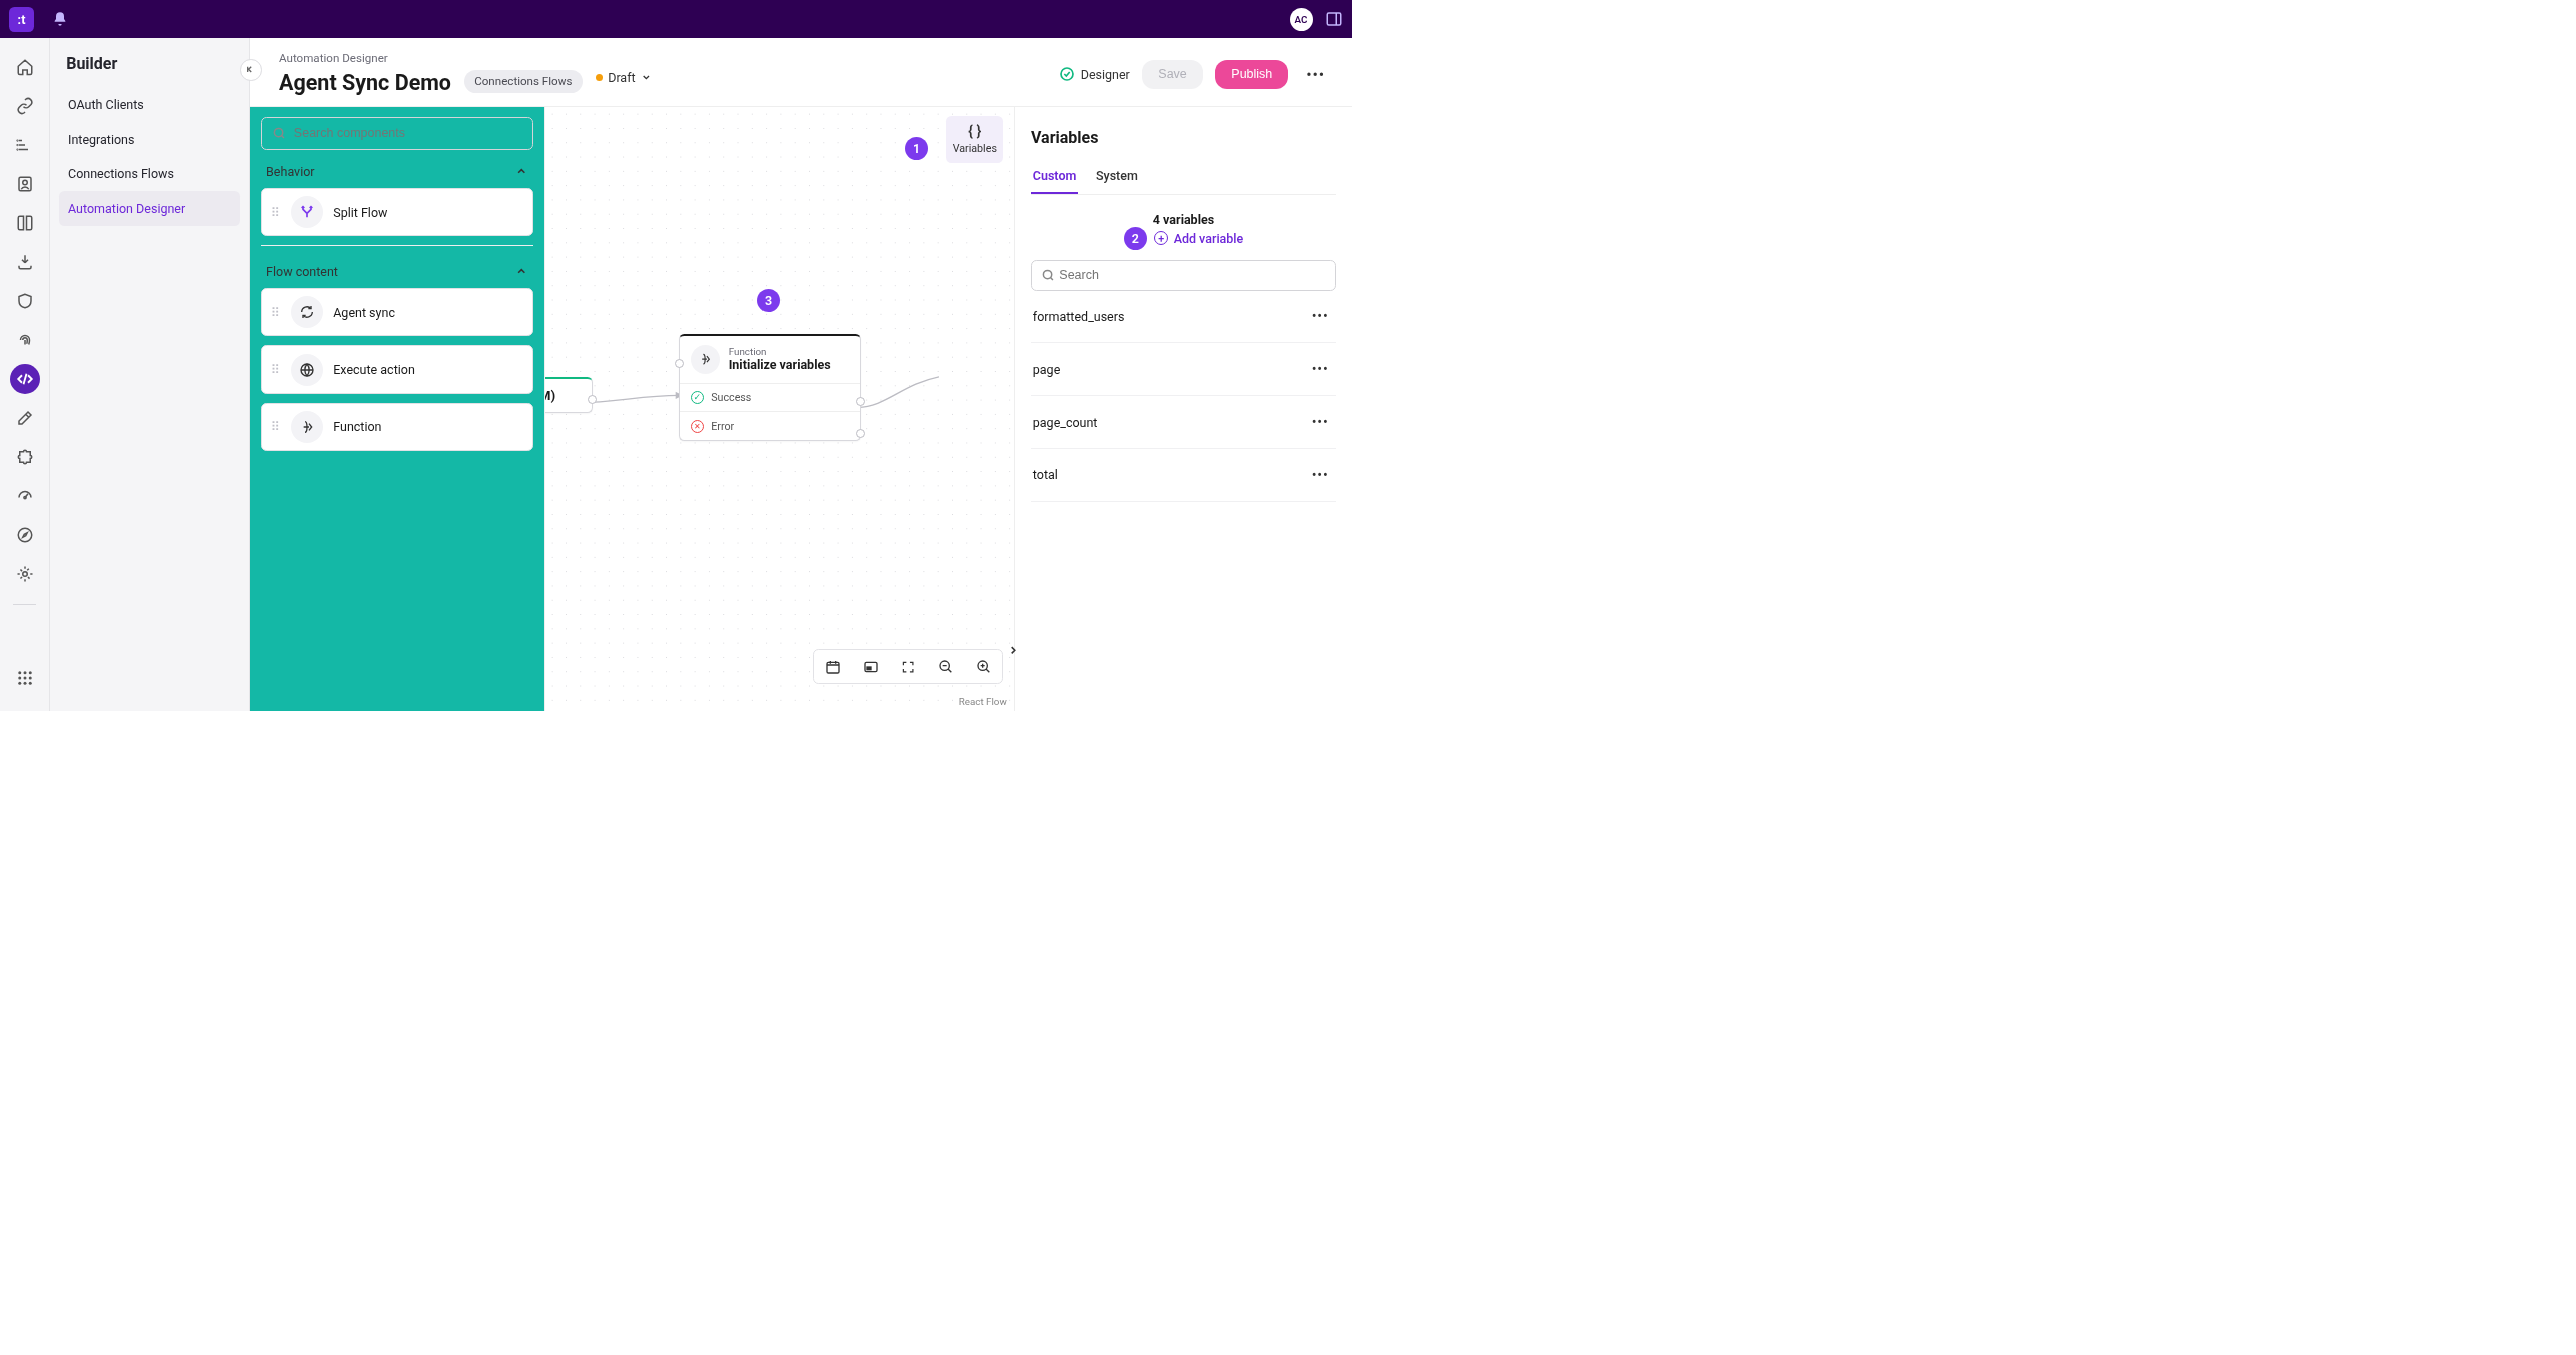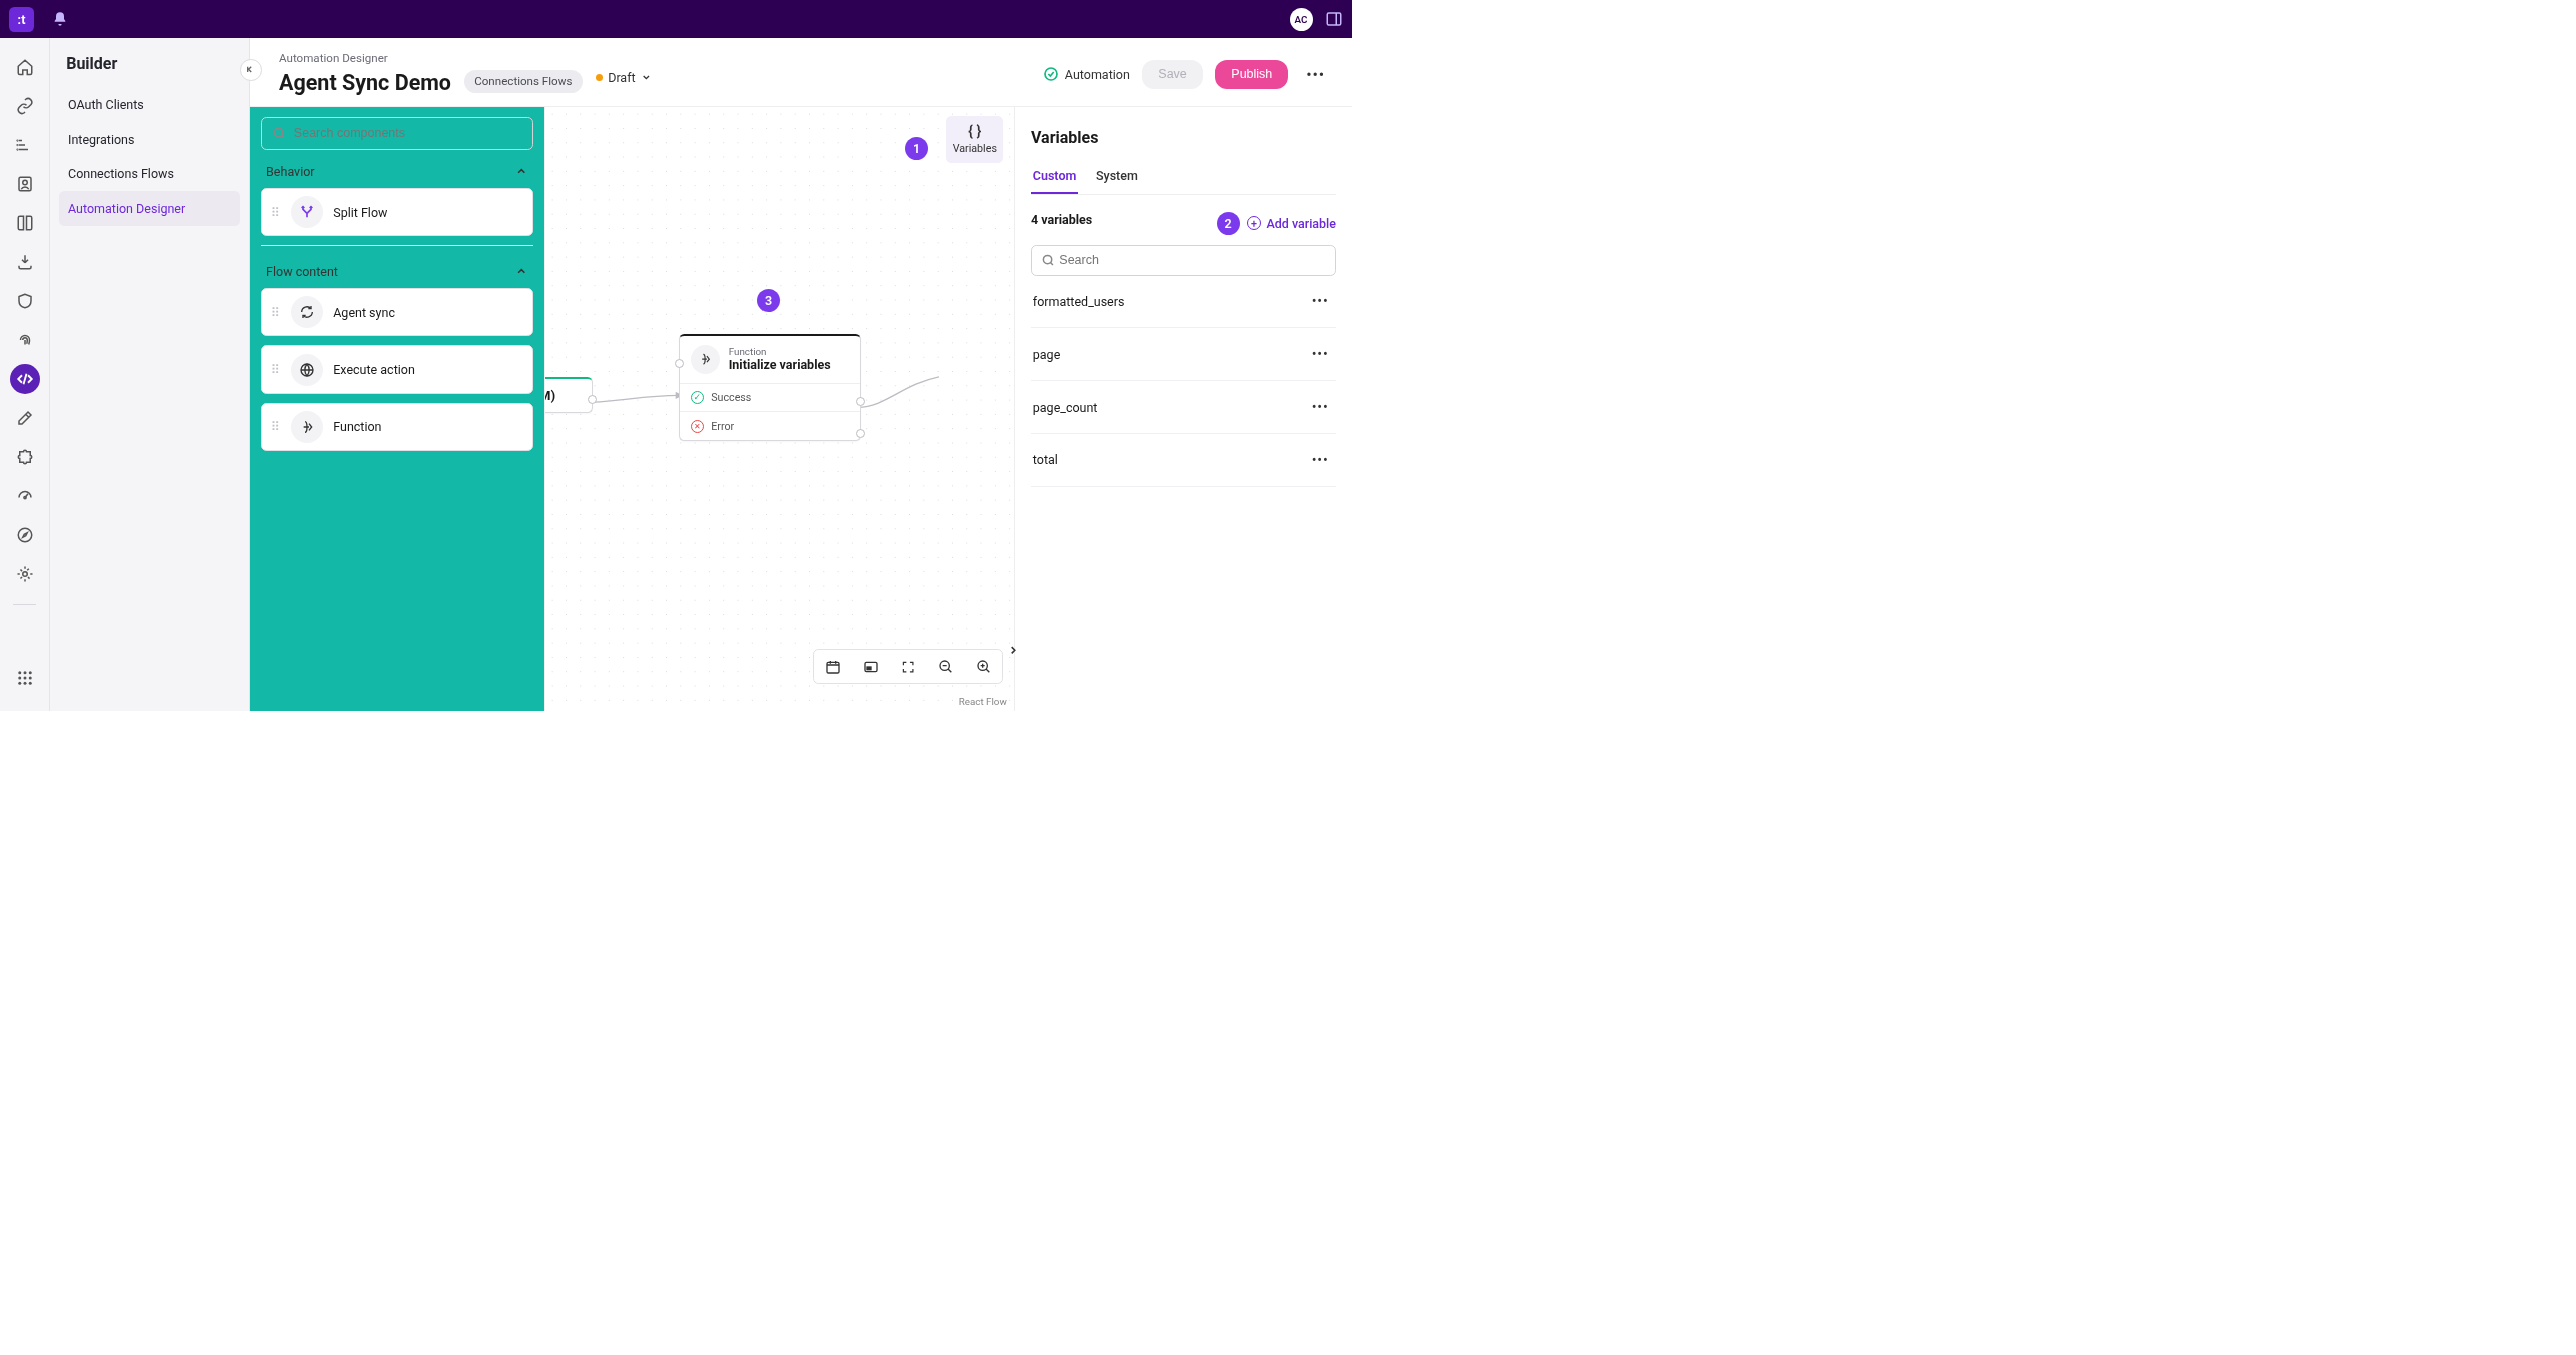--- a/index.html
+++ b/index.html
@@ -258,22 +258,23 @@
 .vars-inner { padding: 21.5px 16px 10.7px; }
 .vars-title { font-size: 16px; font-weight: 700; margin-bottom: 16px; }
 .tabs { display: flex; gap: 16px; border-bottom: 0.9px solid #eee; margin-bottom: 12.5px; }
 .tab {
   padding: 5.4px 1.8px 9px; font-size: 12.5px; color: #333; cursor: pointer;
   border-bottom: 2.7px solid transparent;
   font-weight: 500;
 }
 .tab.active { color: #6d28d9; border-bottom-color: #6d28d9; font-weight: 600; }
 .vars-toolbar {
-  display: flex; justify-content: space-between;
+  display: flex; align-items: center; justify-content: space-between;
   padding: 3.6px 0 10.7px;
+  flex-direction: column;
 }
 .vars-count { font-weight: 700; font-size: 12.5px; }
 .add-var {
   display: flex; align-items: center; gap: 5.4px;
   color: #6d28d9; font-size: 12.5px; cursor: pointer; font-weight: 500;
 }
 .add-var .plus {
   width: 14.3px; height: 14.3px; border: 1.3px solid #6d28d9; border-radius: 50%;
   display: flex; align-items: center; justify-content: center; font-size: 10.7px;
 }
@@ -444,21 +445,21 @@
         </div>
       </div>
       <div class="header-right">
         <div class="validated">
           <span class="check">
             <svg width="16" height="16" viewBox="0 0 24 24" fill="none" stroke="currentColor" stroke-width="2.5">
                 <circle cx="12" cy="12" r="9"></circle>
                 <path d="m8 12 3 3 5-6"></path>
               </svg>
           </span>
-          <span>Automation</span>
+          <span>Designer</span>
         </div>
         <button class="btn btn-save">Save</button>
         <button class="btn btn-publish">Publish</button>
         <span class="kebab">•••</span>
       </div>
     </div>
 
     <div class="workspace">
 
       <div class="components">

